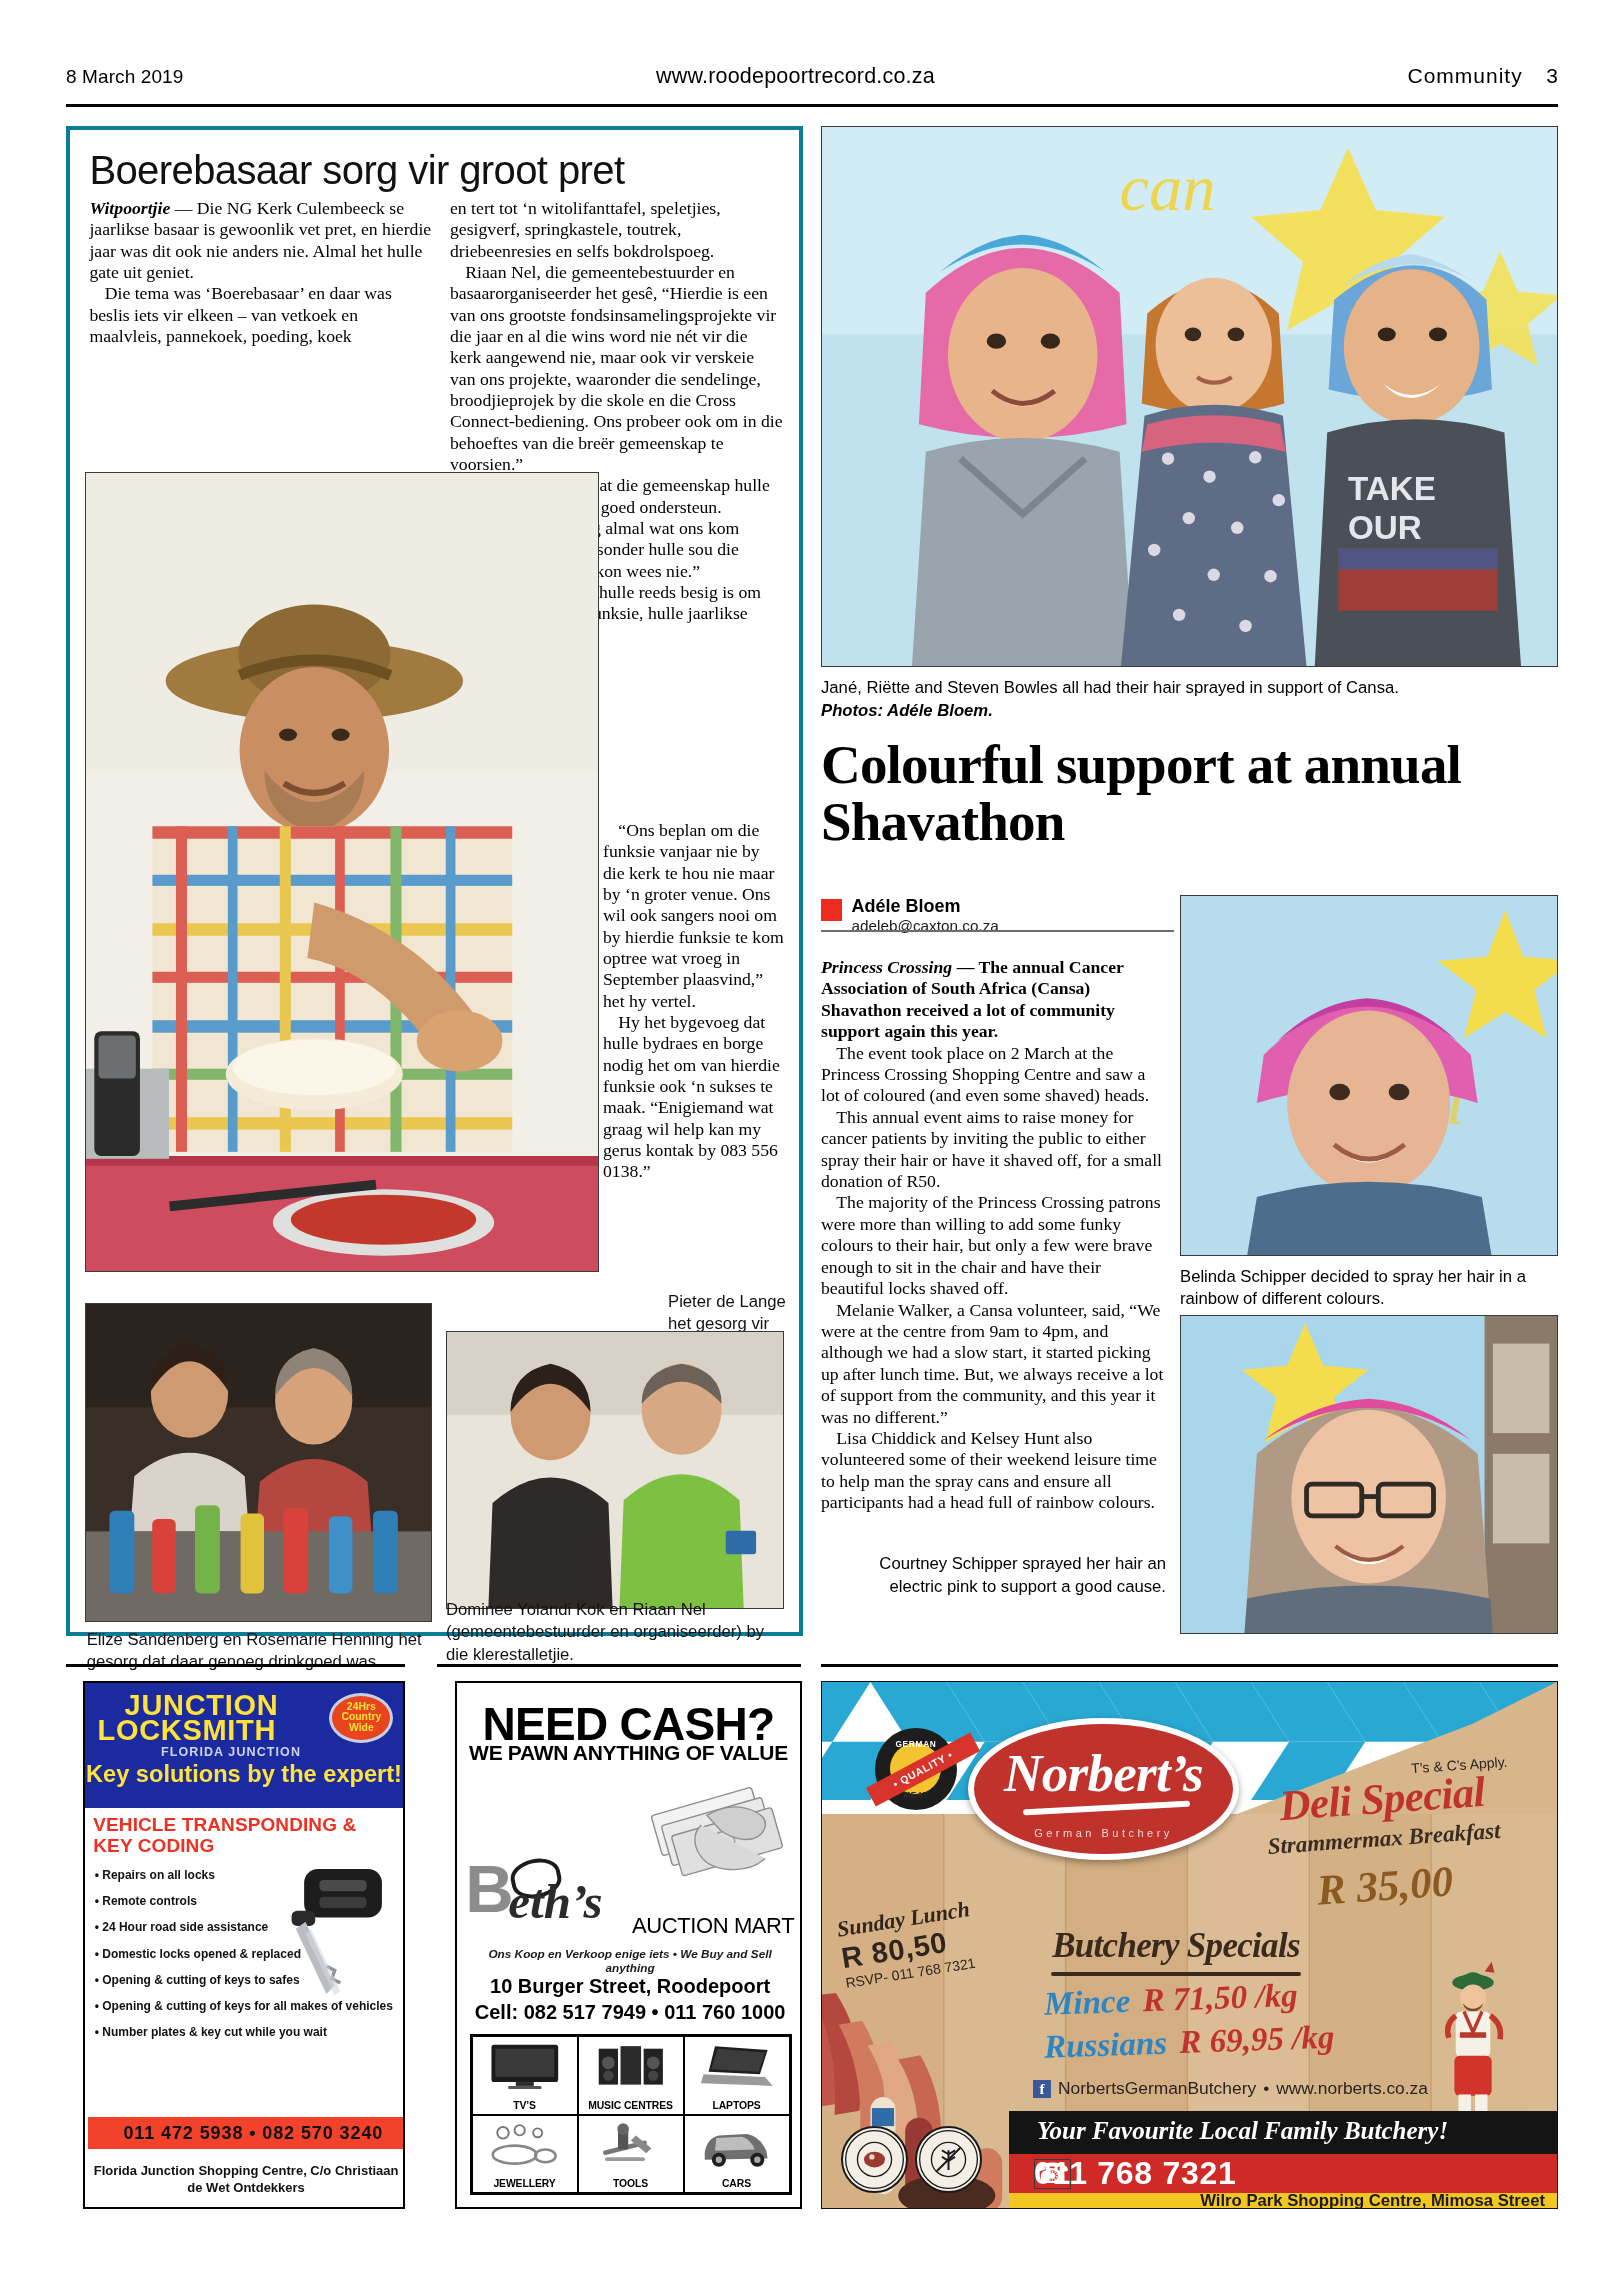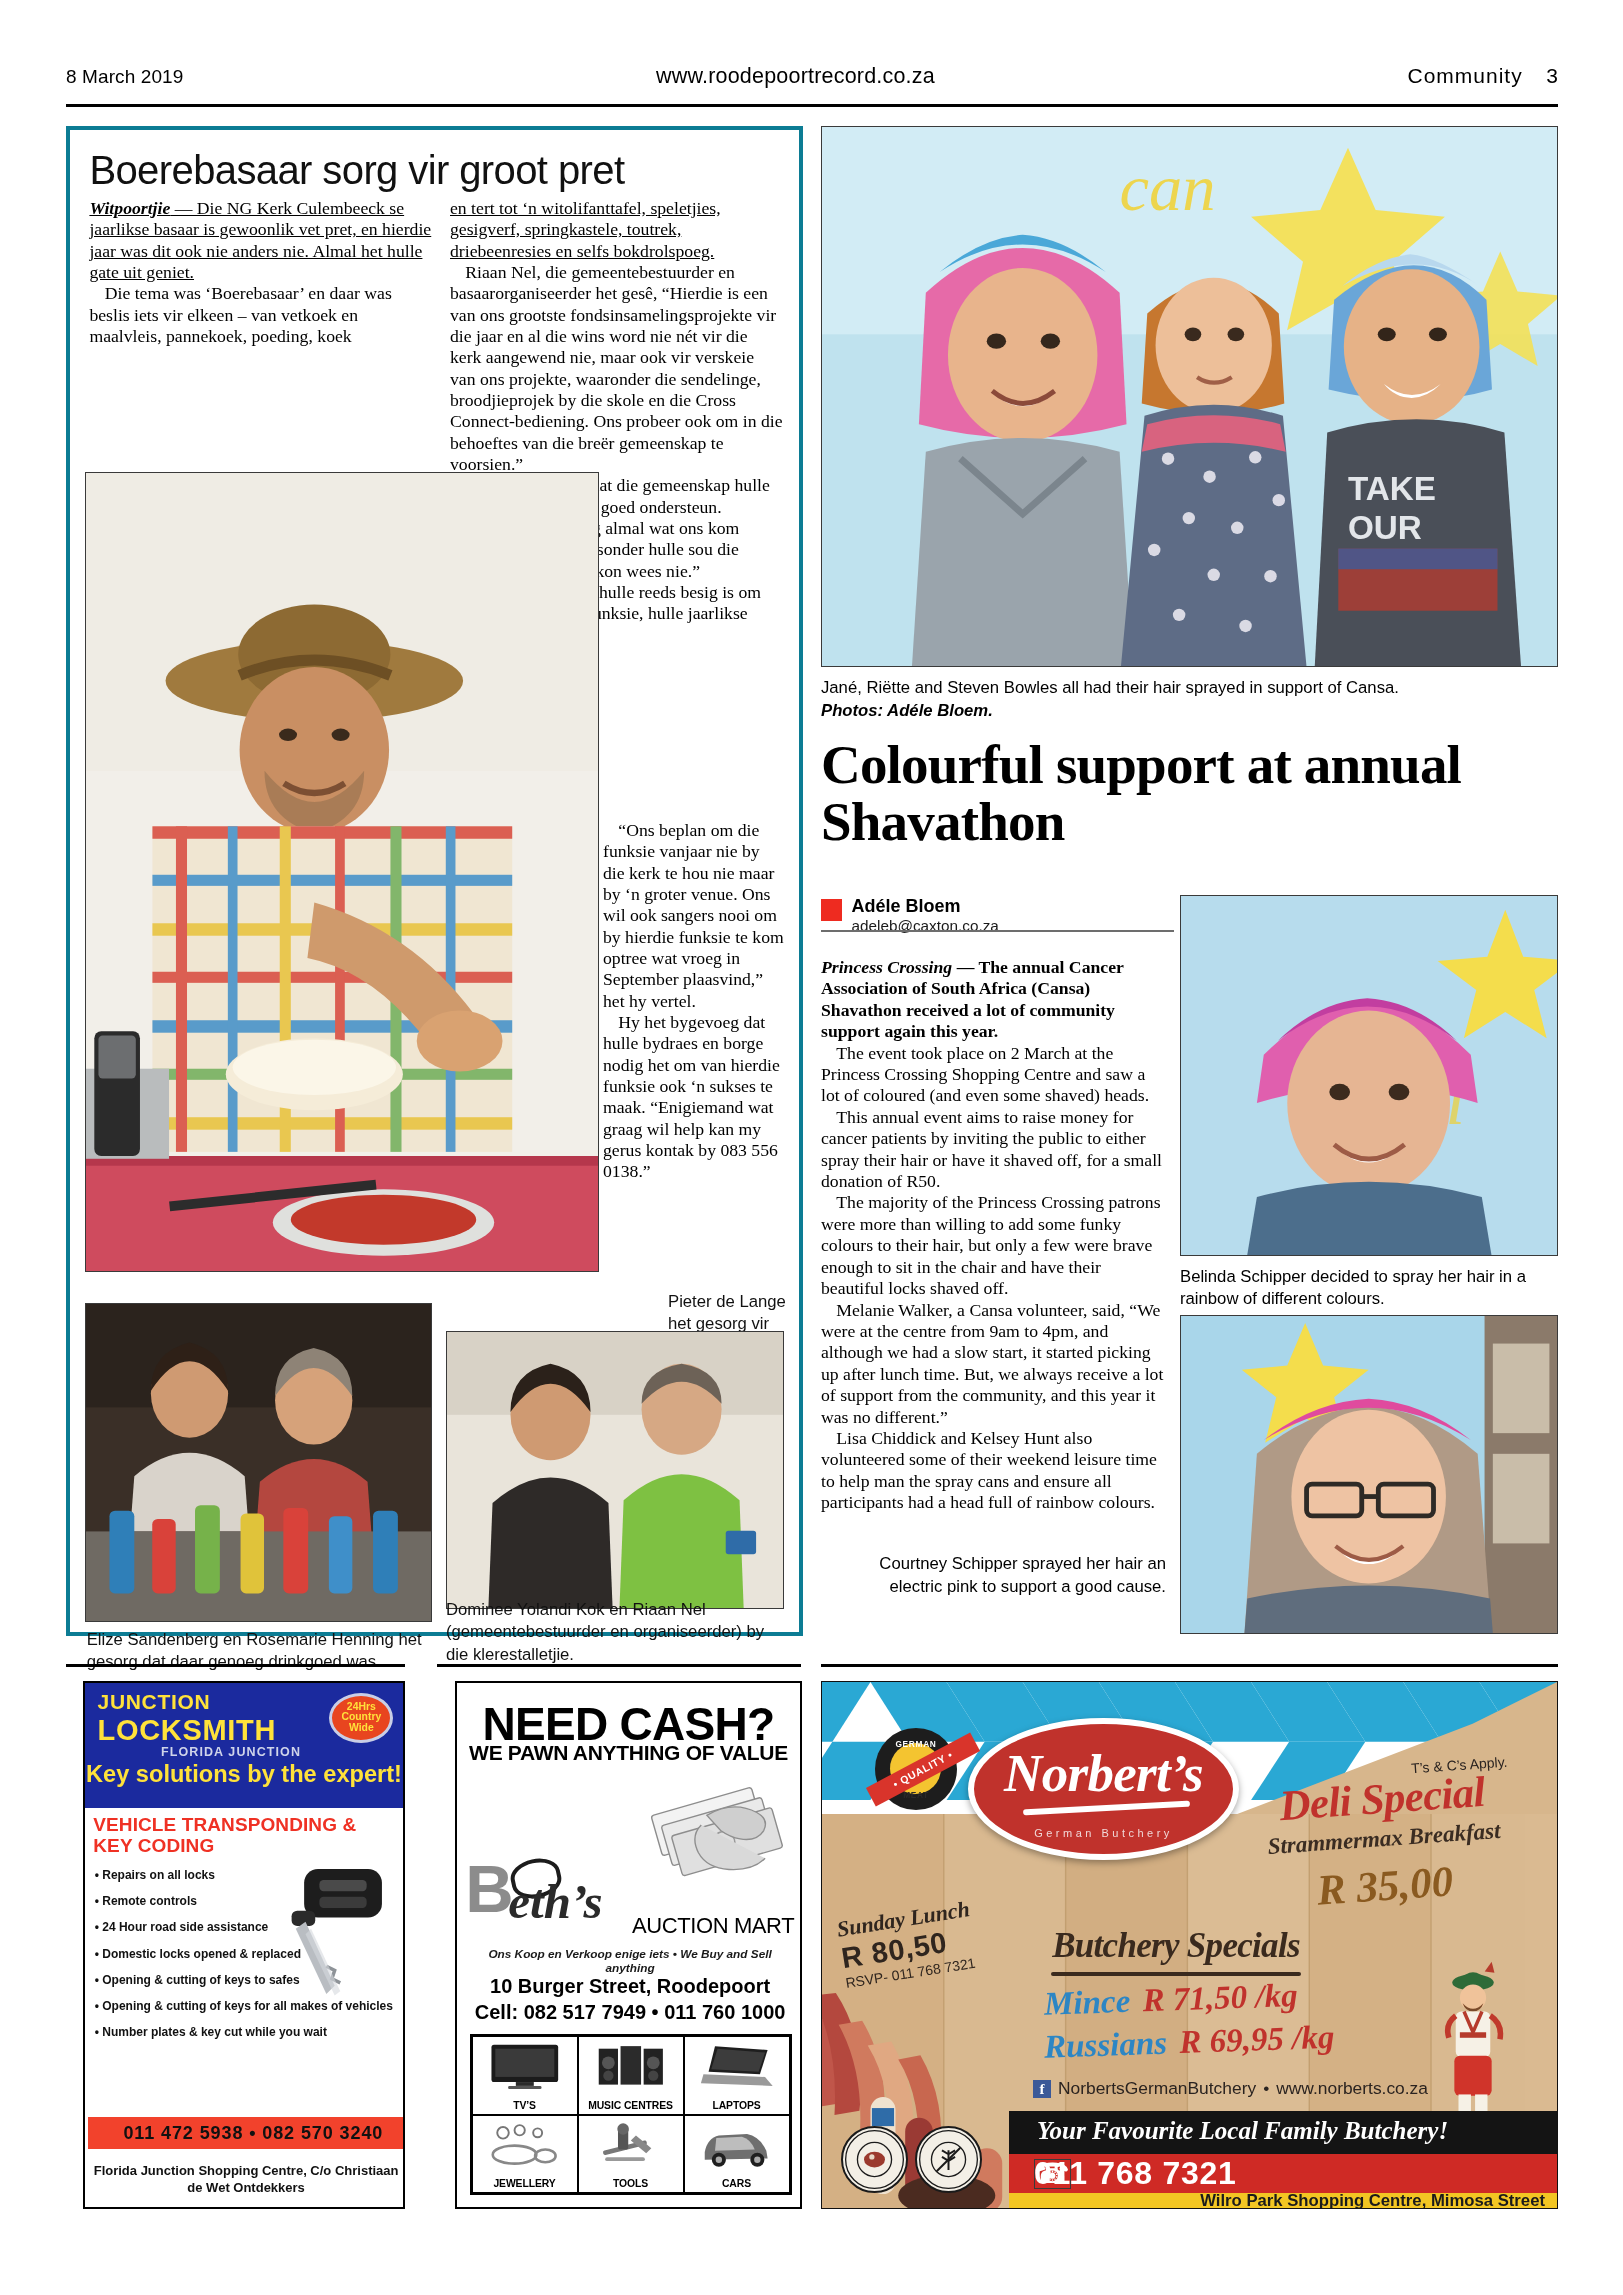--- a/index.html
+++ b/index.html
@@ -41,21 +41,21 @@
 
   .afr-col {
     position: absolute;
     font-family: "Liberation Serif", serif;
     font-size: 17.7px; line-height: 1.205;
     text-align: left; color: #000;
   }
   #afr-col1 { left: 19.4px; top: 68px; width: 342px; }
   #afr-col2 { left: 380px; top: 68px; width: 333px; }
   .afr-col p { text-indent: 15.3px; margin: 0; }
-  .afr-col p.first { text-indent: 0; text-decoration: underline; }
+  .afr-col p.first { text-indent: 0; }
   .afr-col .lede { font-weight: bold; font-style: italic; }
 
   
   #afr-col2-tail {
     position: absolute; left: 533px; top: 690px; width: 182px;
     font-family: "Liberation Serif", serif;
     font-size: 17.7px; line-height: 1.205; text-align: left;
   }
   #afr-col2-tail p { text-indent: 15.3px; margin: 0; }
 
@@ -121,22 +121,22 @@
                   font-family:"Liberation Sans",sans-serif; font-size:16.7px; line-height:1.36; }
 
   
   .adrule { position:absolute; height: 2.8px; background:#000; }
 
   
   #ad-lock { position:absolute; left: 83px; top: 1681px; width: 322px; height: 528px;
              border: 2.1px solid #000; background:#fff; overflow:hidden; }
   #lock-top { position:absolute; left:0; top:0; width:100%; height: 125px; background:#1b2a9e; }
   #lock-brand1 { position:absolute; left: 12.5px; top: 8.3px; width: 208px;
-      font-family:"Liberation Sans",sans-serif; font-weight:bold; font-size:21px;
-      letter-spacing:0.7px; color:#ffe23a; line-height:1.0; }
+      font-family:"Liberation Sans",sans-serif; font-weight:bold; font-size:29px;
+      letter-spacing:0.7px; color:#ffe23a; line-height:1.0;text-align:center; }
   #lock-brand2 { position:absolute; left: 12.5px; top: 33px; width: 222px;
       font-family:"Liberation Sans",sans-serif; font-weight:bold; font-size:29px;
       letter-spacing:0.7px; color:#ffe23a; line-height:1.0; }
   #lock-sub { position:absolute; left: 76px; top: 62px;
       font-family:"Liberation Sans",sans-serif; font-weight:bold; font-size:12.5px;
       letter-spacing:1.1px; color:#cfd4ea; }
   #lock-badge { position:absolute; right: 9.7px; top: 9.7px; width: 64px; height: 50px;
       border-radius: 50%; background:#e8451f; border:3.5px solid #c9cee6;
       display:flex; flex-direction:column; align-items:center; justify-content:center;
       font-family:"Liberation Sans",sans-serif; font-weight:bold; color:#ffe23a;

